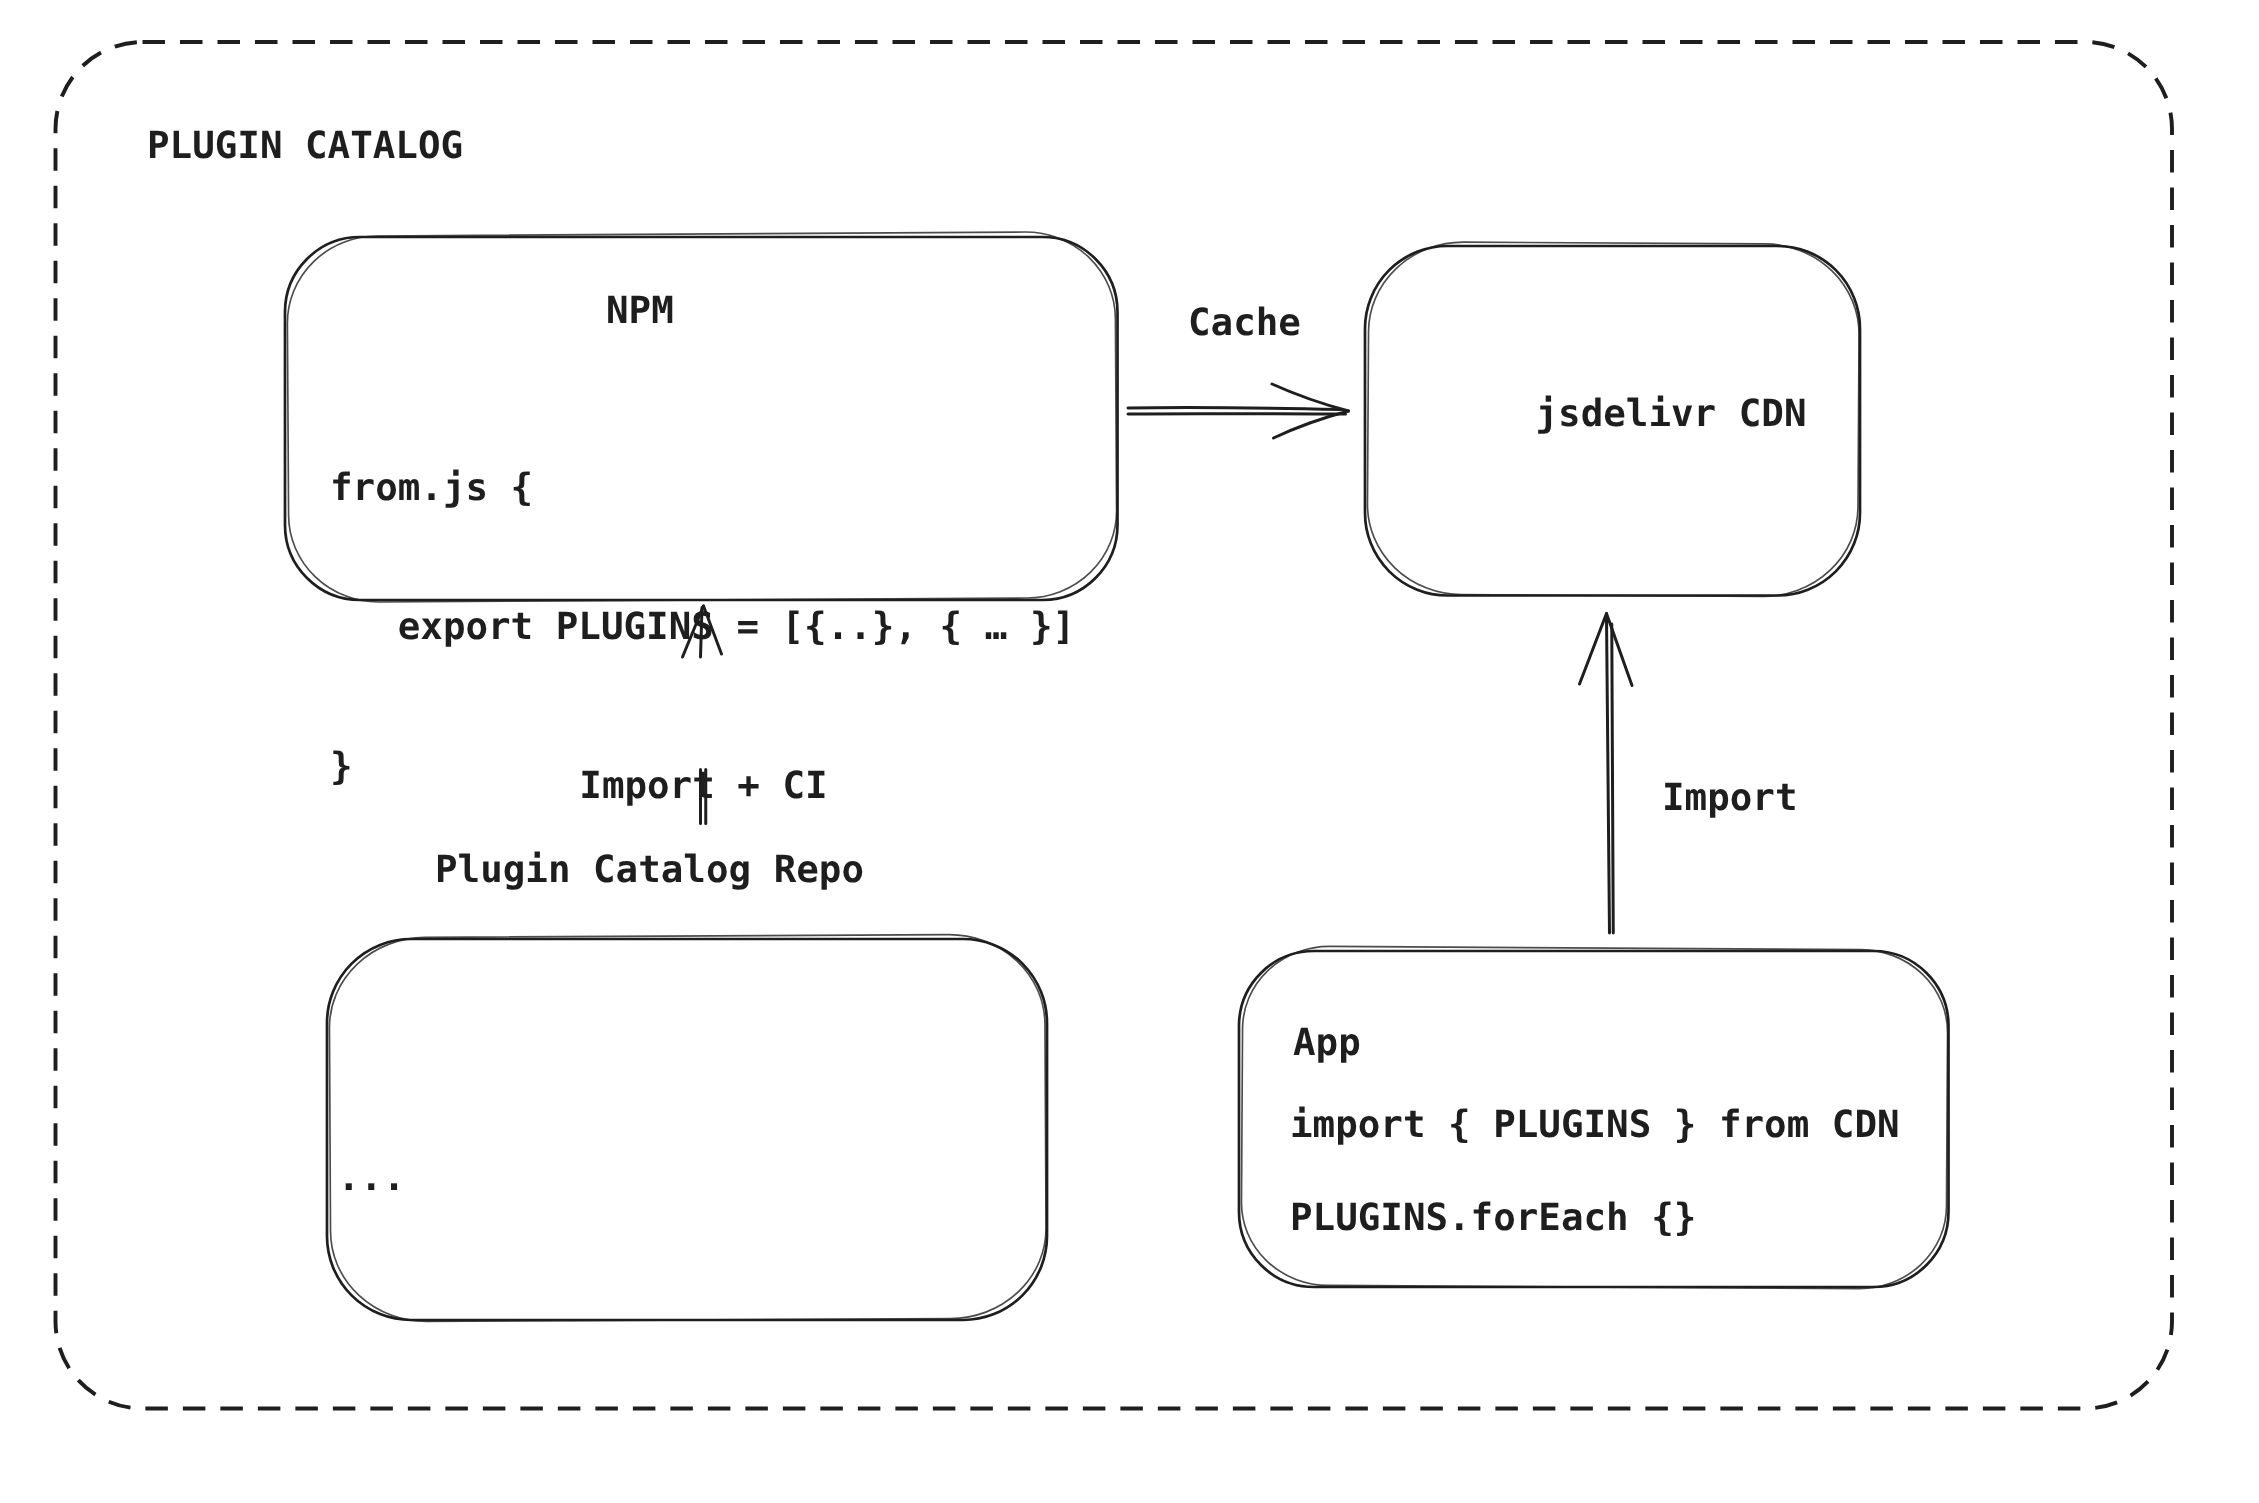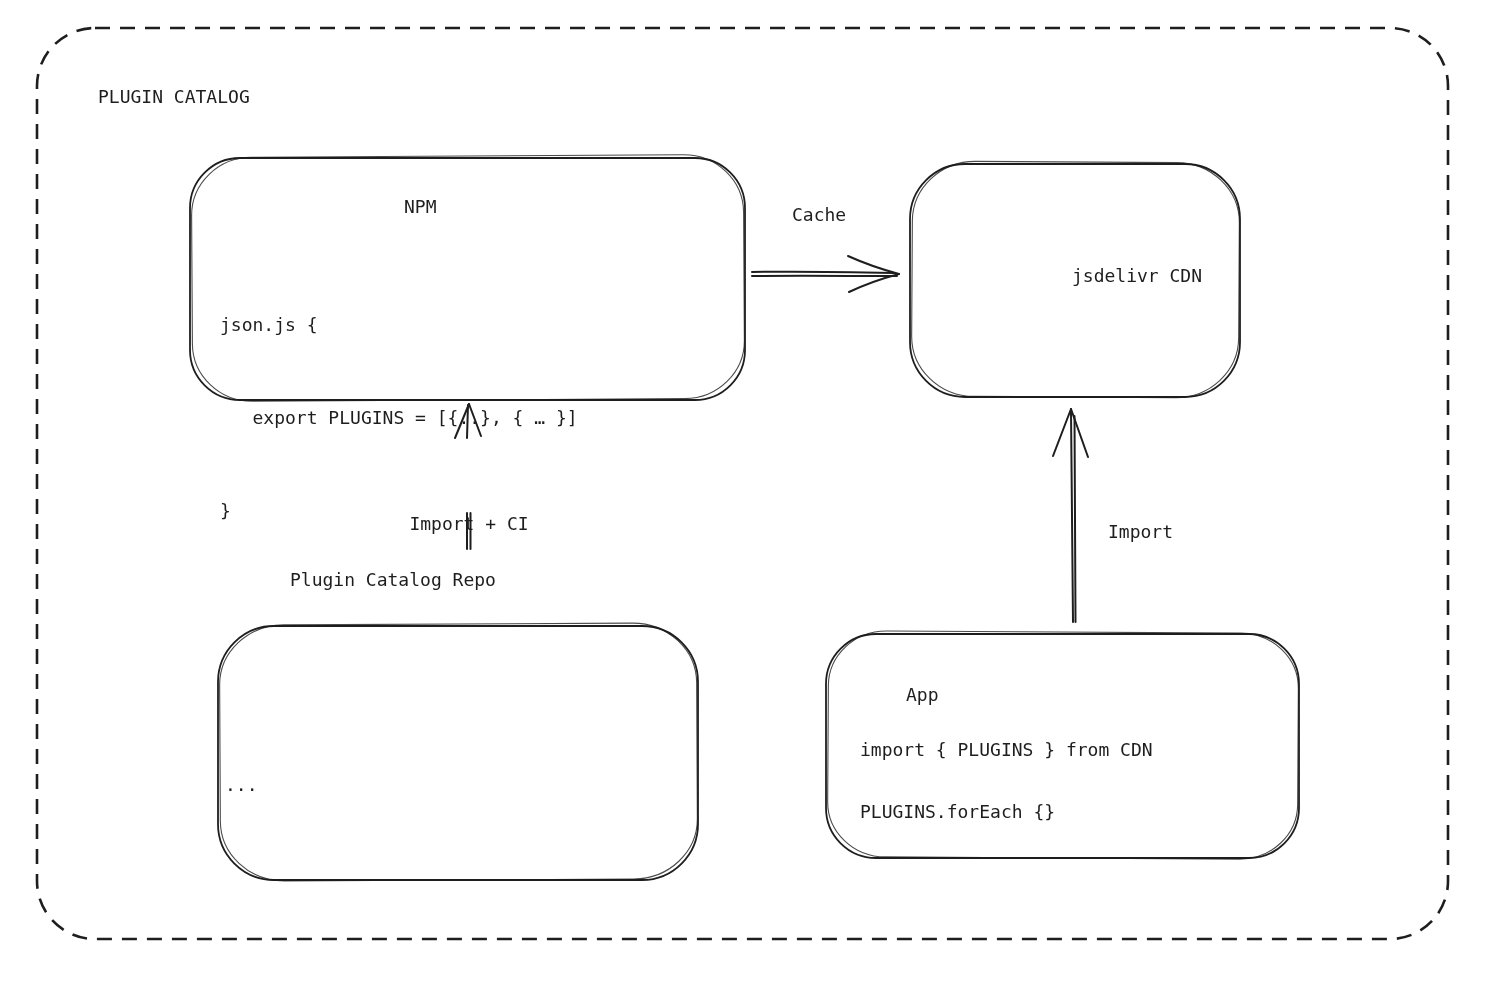--- a/index.html
+++ b/index.html
@@ -9,21 +9,21 @@
     background:var(--background);
     color:var(--text);
     font-family:"DejaVu Sans Mono","Liberation Mono",monospace;
   }
   svg.shapes { position:absolute; left:0; top:0; }
   .sk  { fill:none; stroke:var(--stroke); stroke-width:1.8; stroke-linecap:round; stroke-linejoin:round; }
   .sk2 { stroke-width:1.1; opacity:.8; }
   .ar  { fill:none; stroke:var(--stroke); stroke-width:2; stroke-linecap:round; stroke-linejoin:round; }
   .dash{ fill:none; stroke:var(--stroke); stroke-width:2.6; stroke-dasharray:15 10; stroke-linecap:butt; }
   .t {
-    position:absolute; font-size:18px; line-height:31px; font-weight:400;
+    position:absolute; font-size:25px; line-height:31px; font-weight:700;
     white-space:pre; letter-spacing:0;
   }
   .ctr { text-align:center; }
   .lines div { white-space:pre; }
   .repo-files { line-height:31.5px; }
 </style>
 </head>
 <body>
 
 <div class="canvas">
@@ -72,37 +72,37 @@
       <path class="ar" d="M1074.5 416 L1075.5 622"></path>
       <path class="ar" d="M1053 456 L1071 409"></path>
       <path class="ar" d="M1071 409 L1088 457"></path>
     </g>
   </svg>
 
   <div class="t" style="left:98px; top:81px;">PLUGIN CATALOG</div>
 
   <div class="t" style="left:404px; top:191px;">NPM</div>
   <div class="t lines" style="left:220px; top:247px;">
-    <div>json.js {</div>
+    <div>from.js {</div>
     <div>   export PLUGINS = [{..}, { … }]</div>
     <div>}</div>
   </div>
 
   <div class="t" style="left:792px; top:199px;">Cache</div>
 
-  <div class="t ctr" style="left:960px; top:260px; width:354px;">jsdelivr CDN</div>
+  <div class="t ctr" style="left:937px; top:260px; width:354px;">jsdelivr CDN</div>
 
   <div class="t ctr lines" style="left:349px; top:446px; width:240px;">
     <div>Import + CI</div>
   </div>
 
   <div class="t" style="left:290px; top:564px;">Plugin Catalog Repo</div>
   <div class="t lines repo-files" style="left:225px; top:706px;">
     <div>...</div>
   </div>
 
   <div class="t" style="left:1108px; top:516px;">Import</div>
 
-  <div class="t" style="left:862px; top:679px;margin-left:44px;">App</div>
+  <div class="t" style="left:862px; top:679px;">App</div>
   <div class="t" style="left:860px; top:734px;">import { PLUGINS } from CDN</div>
   <div class="t" style="left:860px; top:796px;">PLUGINS.forEach {}</div>
 
 </div>
 
 </body></html>

